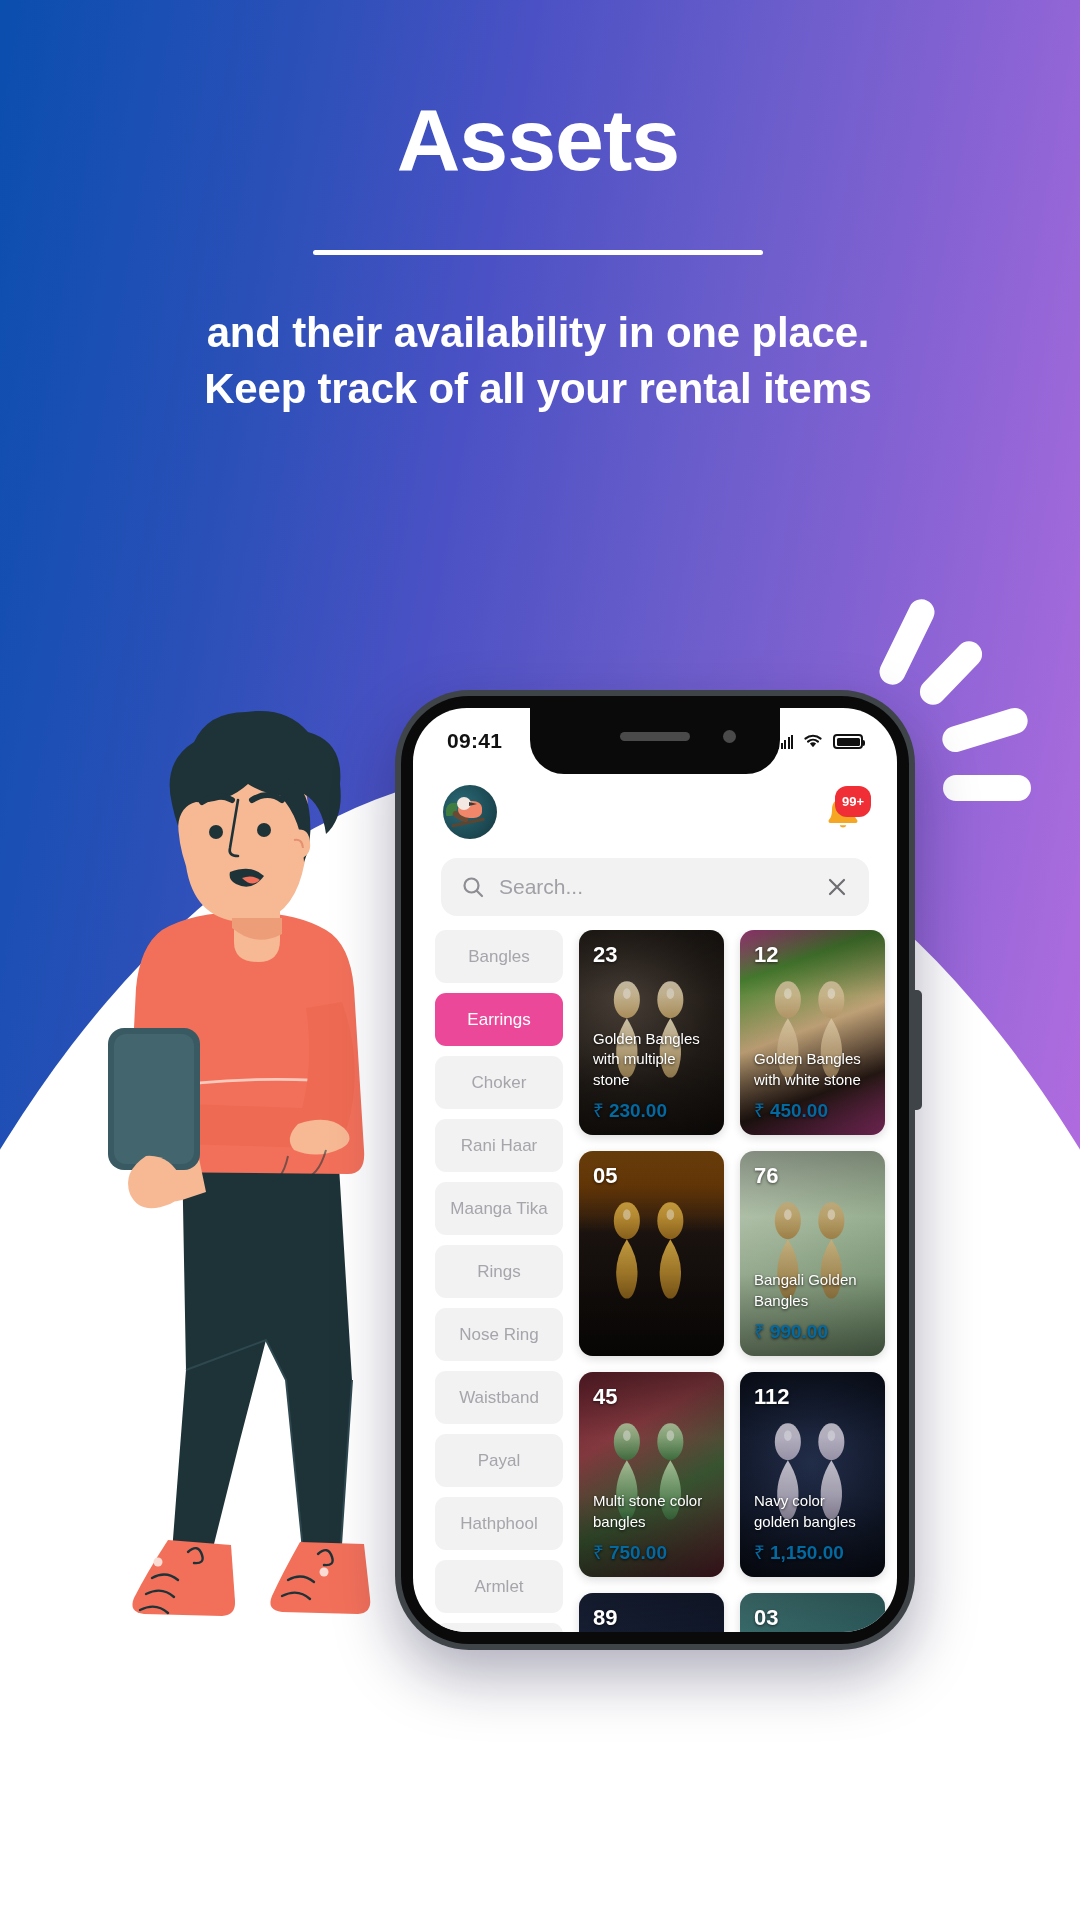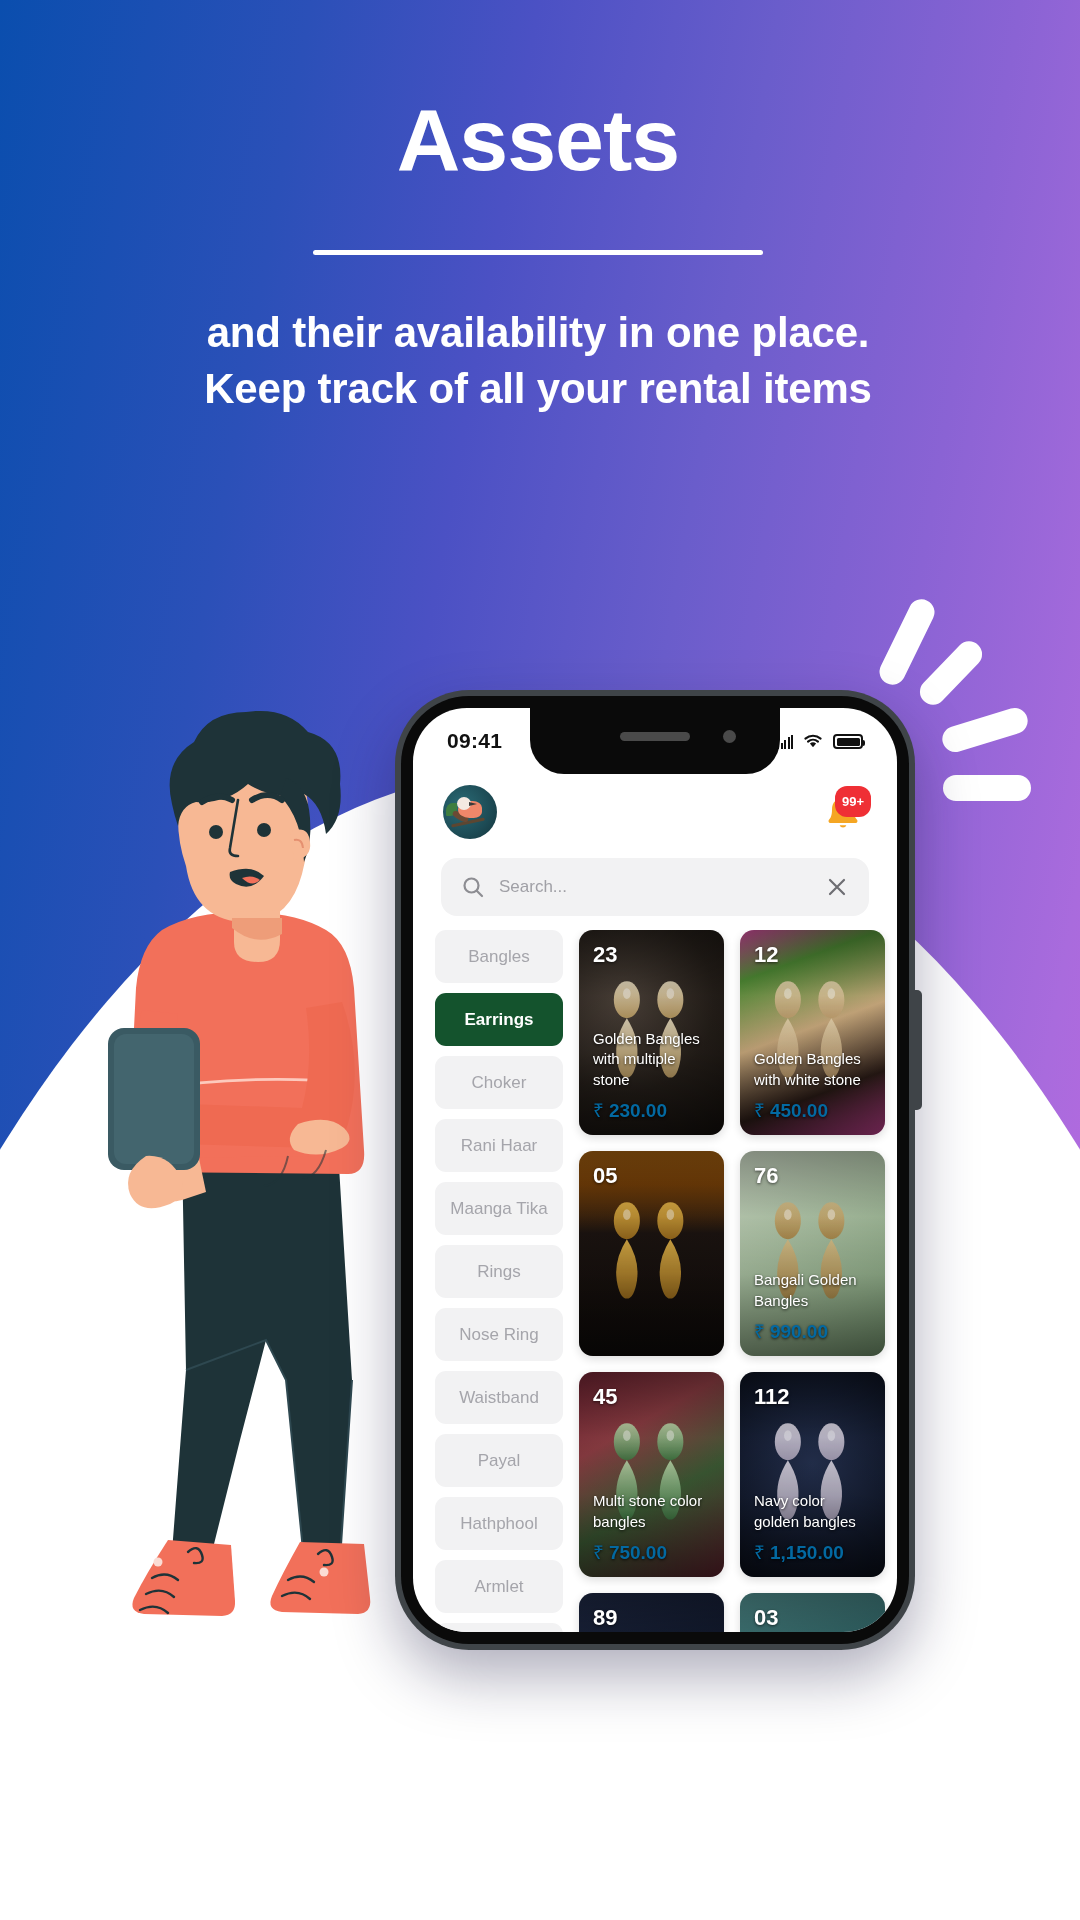--- a/index.html
+++ b/index.html
@@ -139,36 +139,36 @@
 
   
   #search-bar{
     position:absolute; top:150px; left:28px; right:28px; height:58px;
     background:#f2f2f3; border-radius:16px;
     display:flex; align-items:center; padding:0 20px; z-index:15;
   }
   #search-input{
     flex:1; border:none; outline:none; background:transparent;
     font-family:"Liberation Sans", sans-serif;
-    font-size:17px; color:#be185d; padding-left:14px;
+    font-size:21px; color:#be185d; padding-left:14px;
   }
   #search-input::placeholder{ color:#a0a0a6; }
 
   
   #content{
     position:absolute; top:222px; left:0; right:0; bottom:0;
     display:flex; gap:16px; padding:0 12px 0 22px; overflow:hidden; z-index:12;
   }
   #category-list{ width:128px; flex-shrink:0; display:flex; flex-direction:column; gap:10px; }
   .cat-item{
     height:53px; border-radius:11px; background:#f2f2f3;
     display:flex; align-items:center; justify-content:center;
     font-size:17px; color:#a5a5ab; flex-shrink:0;
   }
-  .cat-item.active{ background:#14532d; color:#fff; font-weight:bold; }
+  .cat-item.active{ background:#ec4899; color:#fff; font-weight:normal; }
 
   #product-grid{
     flex:1; display:grid; grid-template-columns:1fr 1fr; gap:16px;
     align-content:start;
   }
   .card{
     height:205px; border-radius:14px; overflow:hidden;
     position:relative; box-shadow:0 3px 10px rgba(0,0,0,.14);
   }
   .card-img{ position:absolute; inset:0; }

